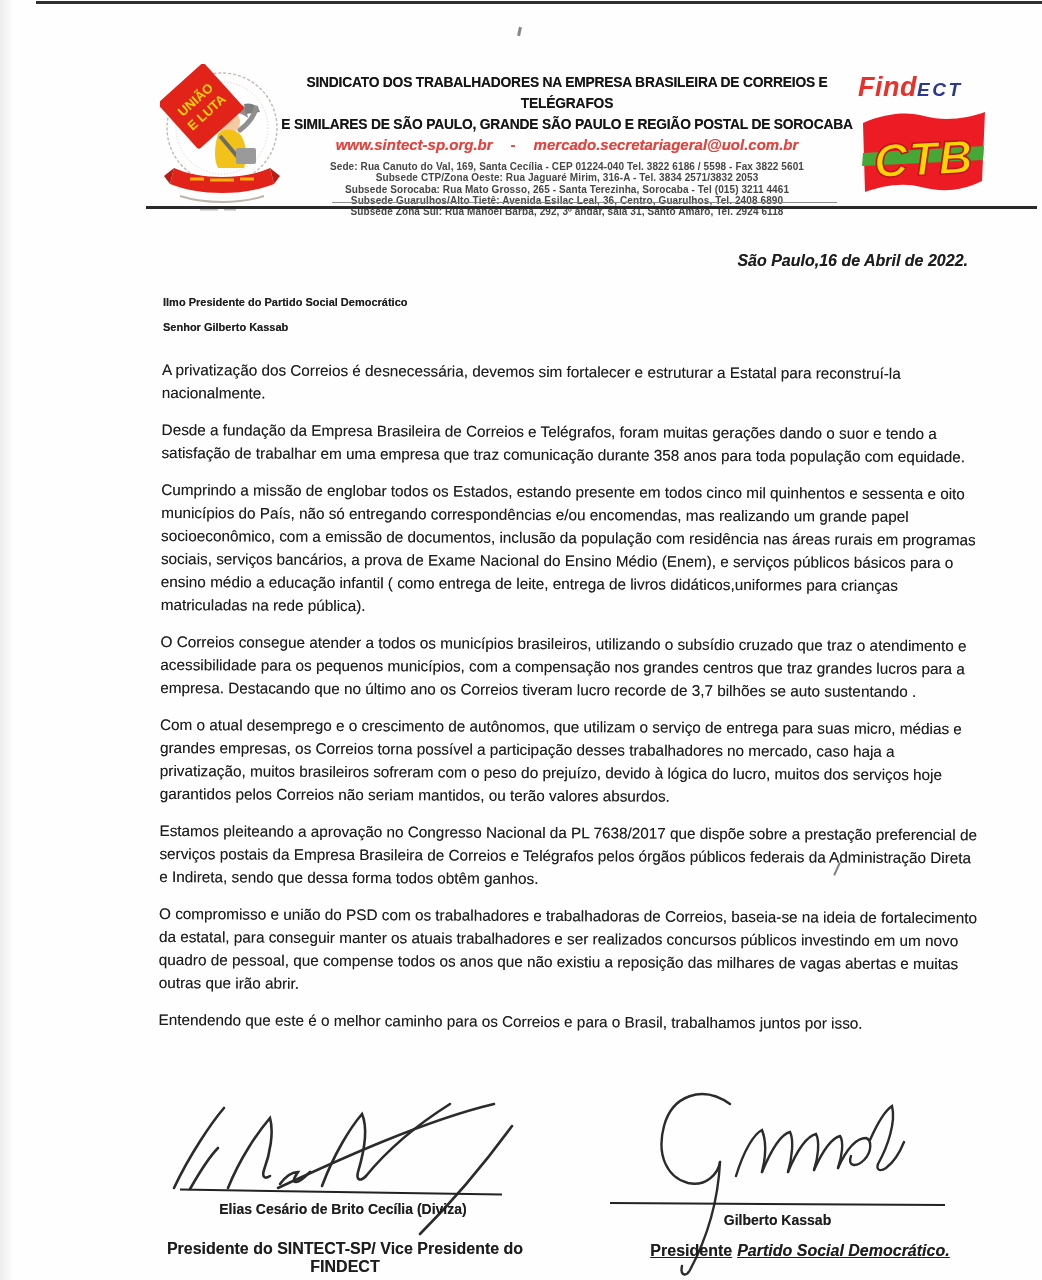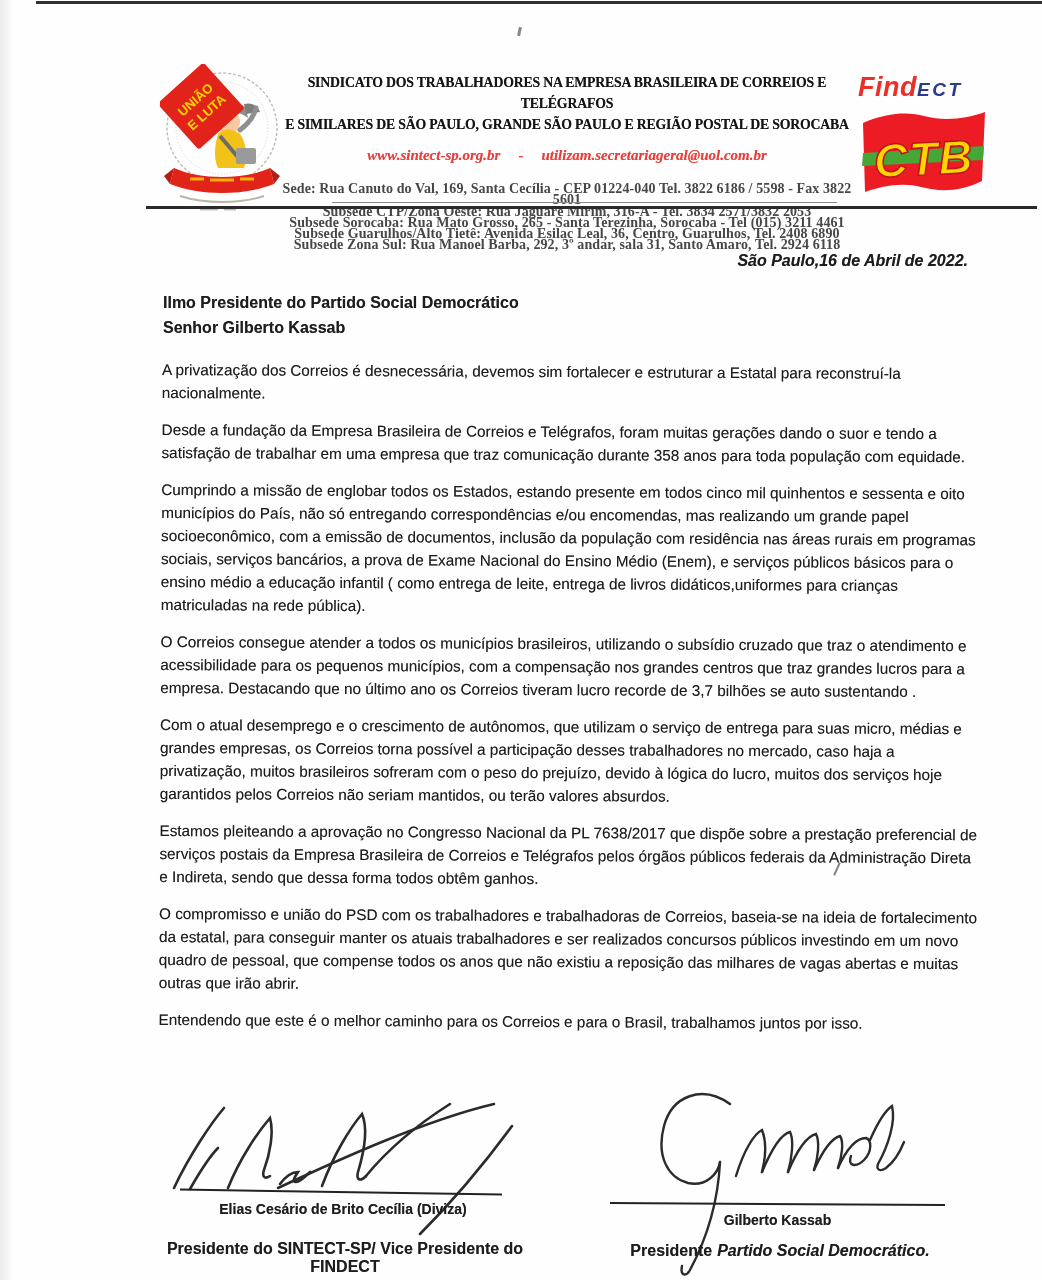--- a/index.html
+++ b/index.html
@@ -15,59 +15,59 @@
   
   .scan-top-line{position:absolute;left:36px;right:0;top:1px;height:2.5px;background:#0d0d0d;opacity:.85;}
   .edge-shade-left{position:absolute;left:0;top:0;bottom:0;width:14px;background:linear-gradient(to right,rgba(0,0,0,.07),rgba(0,0,0,0));}
   .speck{position:absolute;background:#555;}
   .speck.s1{left:518px;top:27px;width:3px;height:9px;transform:rotate(12deg);opacity:.7;}
   .speck.s2{left:836px;top:862px;width:2px;height:14px;transform:rotate(24deg);opacity:.75;}
 
   
   .header{position:absolute;left:0;top:0;width:100%;}
   .union-logo{position:absolute;left:160px;top:64px;width:124px;height:154px;}
-  .header-center{position:absolute;left:278px;top:72px;width:578px;text-align:center;font-family:Liberation Serif, serif;}
+  .header-center{position:absolute;left:278px;top:72px;width:578px;text-align:center;}
   .org-line{font-weight:bold;font-size:13.8px;letter-spacing:-0.2px;color:#151515;line-height:21px;
             text-shadow:0 0 .5px rgba(0,0,0,.55);}
-  .weblinks{margin-top:12px;display:flex;justify-content:center;gap:18px;
+  .weblinks{margin-top:1px;display:flex;justify-content:center;gap:18px;
             font-weight:bold;font-style:italic;font-size:15px;color:#e8413c;
             text-shadow:0 0 .4px rgba(232,65,60,.6);}
-  .addresses{margin-top:19px;font-weight:bold;font-size:14px;line-height:11.3px;color:#474747;letter-spacing:.1px;}
+  .addresses{margin-top:8px;font-weight:bold;font-size:10px;line-height:11.3px;color:#474747;letter-spacing:.1px;}
   .logo-right{position:absolute;left:858px;top:72px;width:136px;}
   .findect{font-weight:800;font-style:italic;letter-spacing:.5px;white-space:nowrap;}
   .findect .f-red{color:#e8312a;font-size:27px;}
   .findect .f-blue{color:#2b3990;font-size:19px;letter-spacing:2.5px;}
   .ctb-svg{margin-top:4px;}
 
   .sep-short{position:absolute;left:332px;top:202px;width:505px;height:1px;background:#8a8a8a;}
   .sep-main{position:absolute;left:146px;top:206px;width:891px;height:2.5px;background:#2a2a2a;
             box-shadow:0 -3px 0 -1.5px #666;}
 
   
   .date-line{position:absolute;top:252px;right:74px;font-weight:bold;font-size:16px;
              text-shadow:0 0 .5px rgba(0,0,0,.5);font-style:italic;}
-  .recipient{position:absolute;left:163px;top:290px;font-weight:bold;font-size:16px;line-height:25px;
+  .recipient{position:absolute;left:163px;top:290px;font-weight:bold;font-size:11px;line-height:25px;
              text-shadow:0 0 .5px rgba(0,0,0,.5);}
   .letter-body{position:absolute;left:162px;top:358px;width:820px;transform:rotate(.3deg);transform-origin:0 0;}
   .letter-body p{margin:0 0 14px 0;font-size:15.3px;line-height:23px;color:#1c1c1c;
                  text-shadow:0 0 .5px rgba(25,25,25,.5);}
 
   
   .sig-svg{position:absolute;}
   .sig-line{position:absolute;height:2px;background:#222;}
   .sig-line.left{left:180px;top:1191px;width:322px;transform:rotate(.9deg);}
   .sig-line.right{left:610px;top:1203px;width:335px;transform:rotate(.35deg);}
   .sig-name{position:absolute;font-weight:bold;font-size:14px;text-align:center;
             text-shadow:0 0 .5px rgba(0,0,0,.5);}
   .sig-name.left{left:178px;top:1201px;width:330px;}
   .sig-name.right{left:610px;top:1212px;width:335px;}
   .sig-title{position:absolute;font-weight:bold;font-size:16px;text-align:center;
              text-shadow:0 0 .5px rgba(0,0,0,.5);}
   .sig-title.left{left:140px;top:1240px;width:410px;}
-  .sig-title.right{left:600px;top:1242px;width:360px;}
+  .sig-title.right{left:620px;top:1242px;width:360px;text-decoration:underline;}
   .sig-title .party{font-style:italic;margin-left:5px;}
   svg text{font-family:"Liberation Sans","DejaVu Sans",sans-serif;}
 </style>
 </head>
 <body>
 
 <div class="page">
 
   <div class="scan-top-line"></div>
   <div class="edge-shade-left"></div>
@@ -101,21 +101,21 @@
       <path d="M20,132 C45,140 80,140 104,132" stroke="#bdb5a9" stroke-width="2" fill="none"></path>
       <path d="M40,145 h18 M64,145 h12" stroke="#a9a298" stroke-width="3" opacity=".7"></path>
     </svg>
 
     <div class="header-center">
       <div class="org-line">SINDICATO DOS TRABALHADORES NA EMPRESA BRASILEIRA DE CORREIOS E TELÉGRAFOS</div>
       <div class="org-line">E SIMILARES DE SÃO PAULO, GRANDE SÃO PAULO E REGIÃO POSTAL DE SOROCABA</div>
       <div class="weblinks">
         <span>www.sintect-sp.org.br</span>
         <span>-</span>
-        <span>utilizam.secretariageral@uol.com.br</span>
+        <span>mercado.secretariageral@uol.com.br</span>
       </div>
       <div class="addresses">
         <div>Sede: Rua Canuto do Val, 169, Santa Cecília - CEP 01224-040 Tel. 3822 6186 / 5598 - Fax 3822 5601</div>
         <div>Subsede CTP/Zona Oeste: Rua Jaguaré Mirim, 316-A - Tel. 3834 2571/3832 2053</div>
         <div>Subsede Sorocaba: Rua Mato Grosso, 265 - Santa Terezinha, Sorocaba - Tel (015) 3211 4461</div>
         <div>Subsede Guarulhos/Alto Tietê: Avenida Esilac Leal, 36, Centro, Guarulhos, Tel. 2408 6890</div>
         <div>Subsede Zona Sul: Rua Manoel Barba, 292, 3º andar, sala 31, Santo Amaro, Tel. 2924 6118</div>
       </div>
     </div>
 

